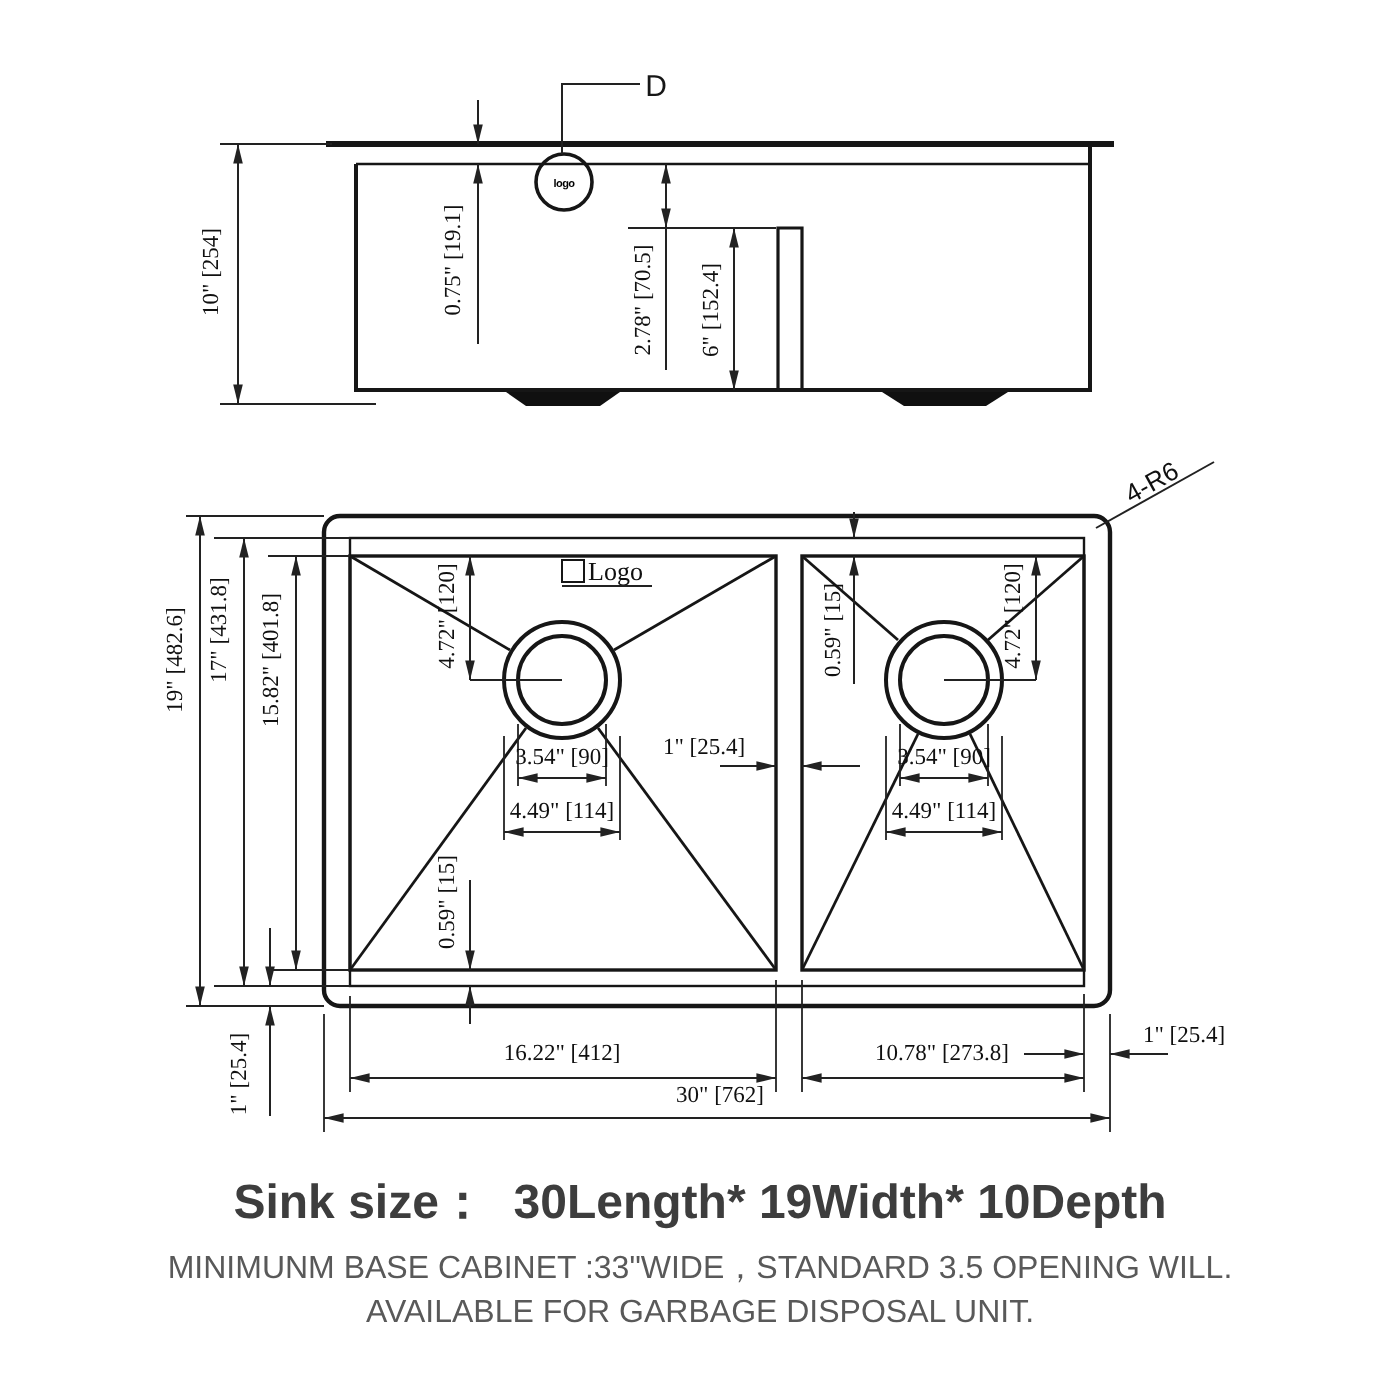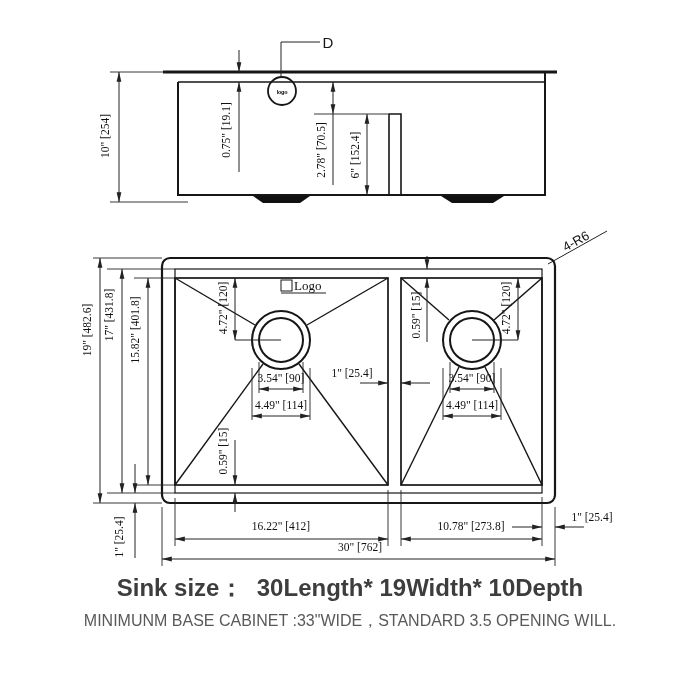--- a/index.html
+++ b/index.html
@@ -6,21 +6,21 @@
   .stage{position:relative;width:700px;height:700px;background:#fff;}
   svg{position:absolute;left:0;top:0;}
   .ol{stroke:#161616;fill:none;}
   .dimline{stroke:#222;stroke-width:1;fill:none;}
   .ext{stroke:#222;stroke-width:0.9;fill:none;}
   text.dim{font:11.5px "Liberation Serif", "DejaVu Serif", serif;fill:#101010;}
   text.note{font:13px "Liberation Sans", sans-serif;fill:#101010;}
   text.dlabel{font:15px "Liberation Sans", sans-serif;fill:#161616;}
   text.logo{font:13px "Liberation Serif", serif;fill:#101010;}
   text.badge{font:600 5.5px "Liberation Sans", sans-serif;fill:#000;letter-spacing:-0.3px;}
-  .caption{position:absolute;left:0;top:572px;width:700px;text-align:center;
+  .caption{position:absolute;left:0;top:585px;width:700px;text-align:center;
            font-family:"Liberation Sans", sans-serif;}
   .caption .title{font-size:24px;font-weight:bold;color:#3d3d3d;white-space:pre;letter-spacing:0px;}
   .caption .note1{margin-top:7px;font-size:16px;color:#595959;}
   .caption .note2{margin-top:3px;font-size:16px;color:#595959;}
 </style>
 </head>
 <body>
 
 <div class="stage">
 <svg width="700" height="585" viewBox="0 0 700 585">
@@ -203,14 +203,15 @@
       <line class="ext" x1="501" y1="368" x2="501" y2="420"></line>
       <line class="dimline" x1="443" y1="416" x2="501" y2="416" marker-start="url(#arr)" marker-end="url(#arr)"></line>
       <text class="dim" x="472" y="409" text-anchor="middle">4.49" [114]</text>
     </g>
   </g>
 </svg>
 
 <div class="caption">
   <div class="title">Sink size：  30Length* 19Width* 10Depth</div>
   <div class="note1">MINIMUNM BASE CABINET :33"WIDE，STANDARD 3.5 OPENING WILL.</div>
+  <div class="note2">AVAILABLE FOR GARBAGE DISPOSAL UNIT.</div>
 </div>
 </div>
 
 </body></html>

